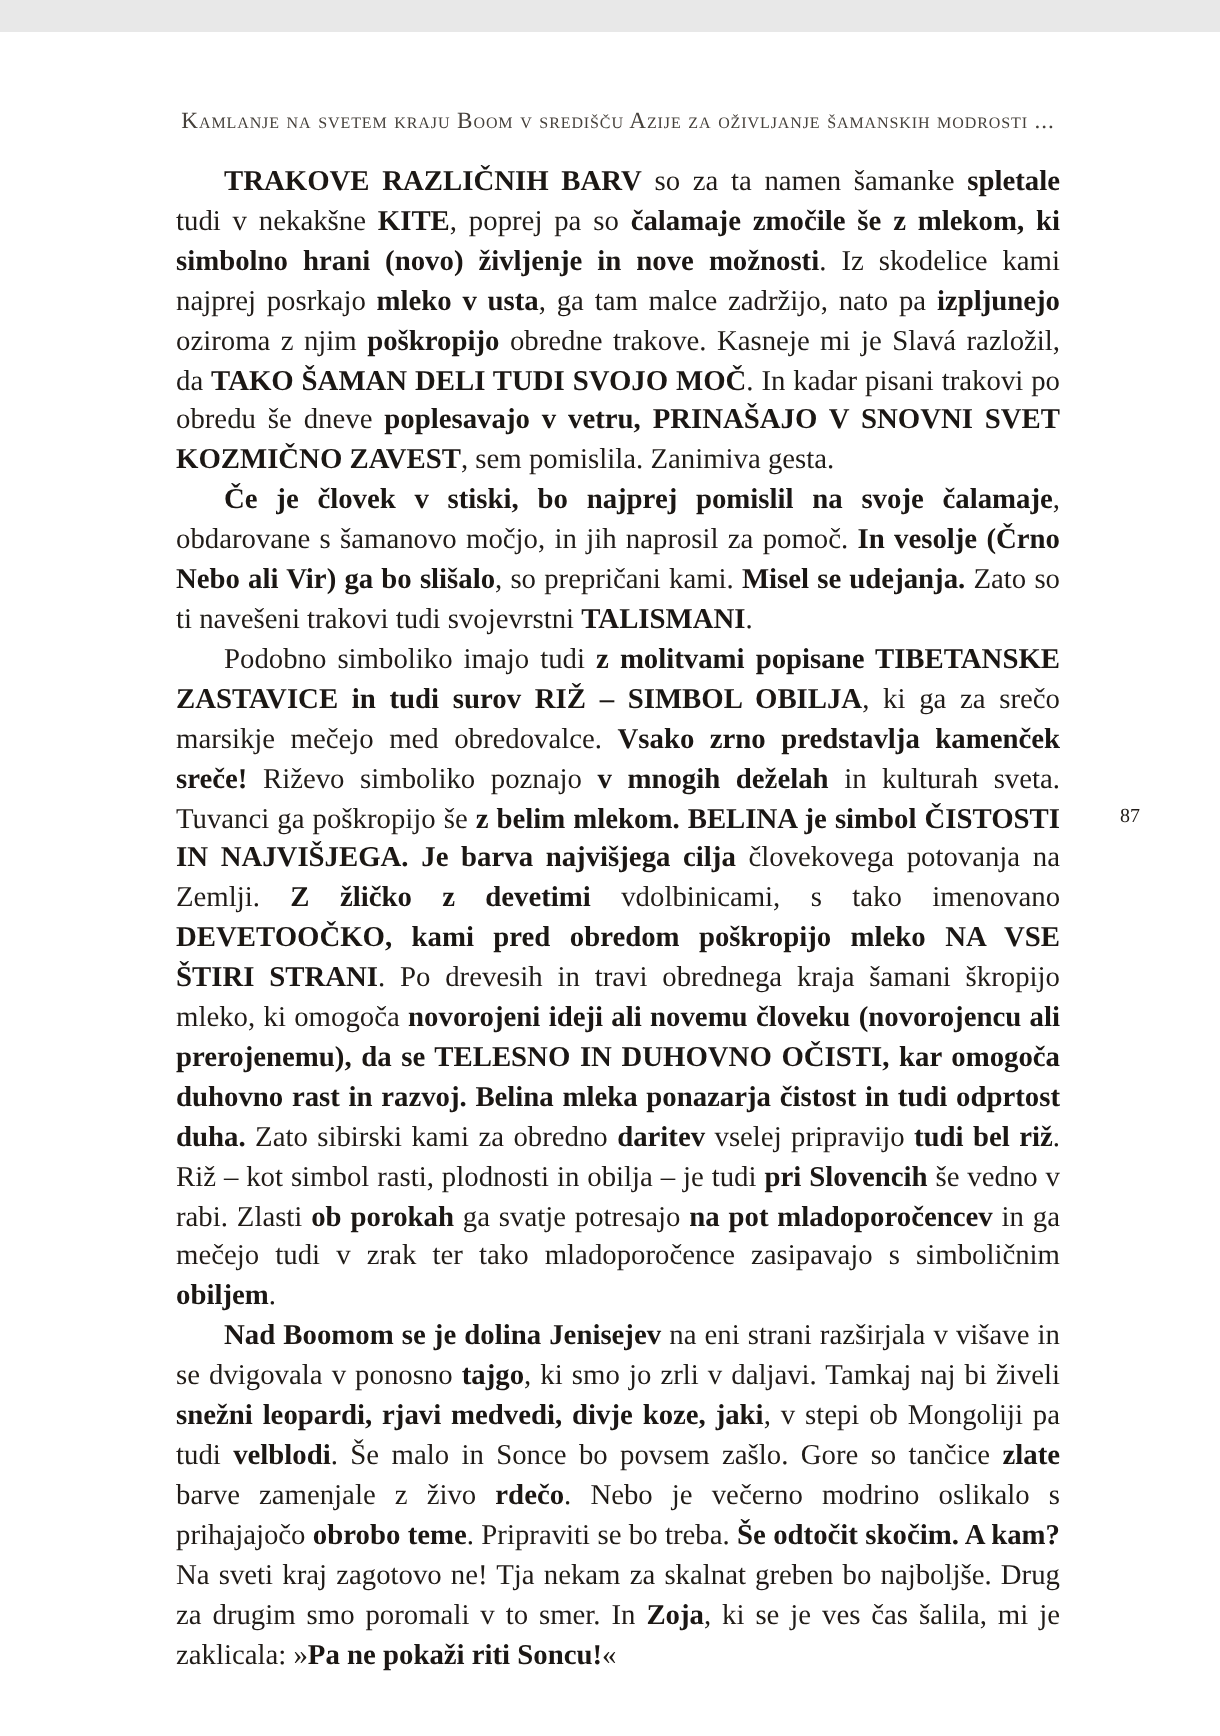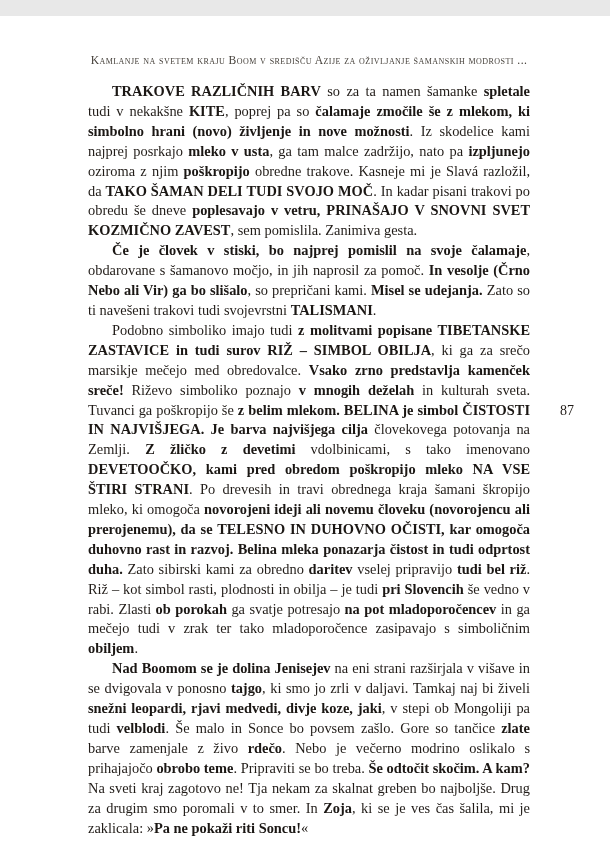--- a/index.html
+++ b/index.html
@@ -46,21 +46,21 @@
     text-indent: 24px;
   }
   .text-block .b {
     font-weight: bold;
     color: #1b1714;
   }
   .page-number {
     position: absolute;
     top: 387px;
     left: 560px;
-    font-size: 14px;
+    font-size: 10px;
     color: #211c18;
   }
 </style>
 </head>
 <body>
 
 <div class="page" style="background: rgb(255, 255, 255);">
   <div class="running-head" style="color: rgb(70, 65, 59);">Kamlanje na svetem kraju Boom v središču Azije za oživljanje šamanskih modrosti ...</div>
 
   <div class="text-block" id="body-text" style="color: rgb(33, 28, 24);">

